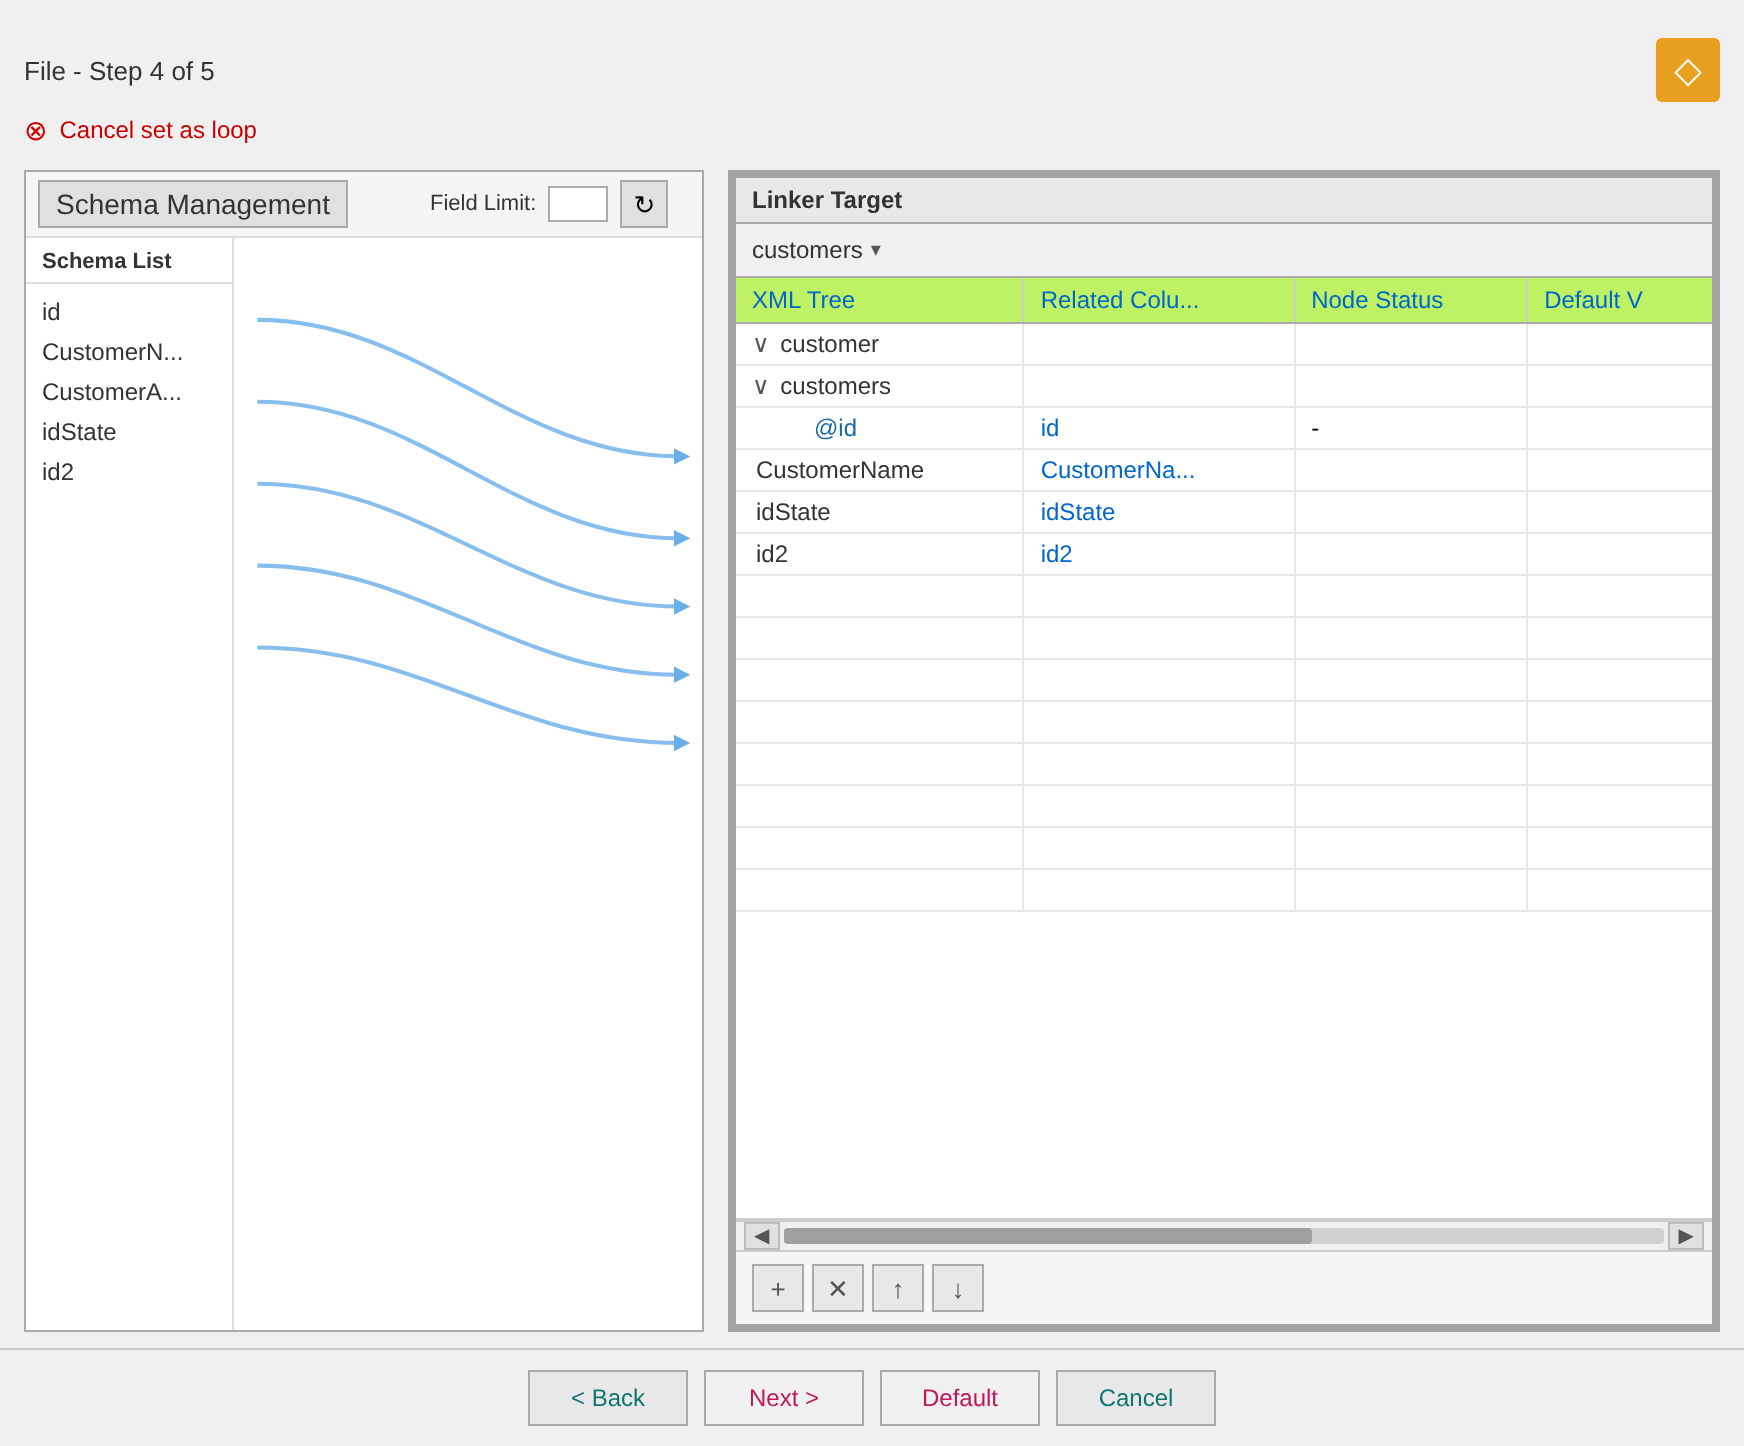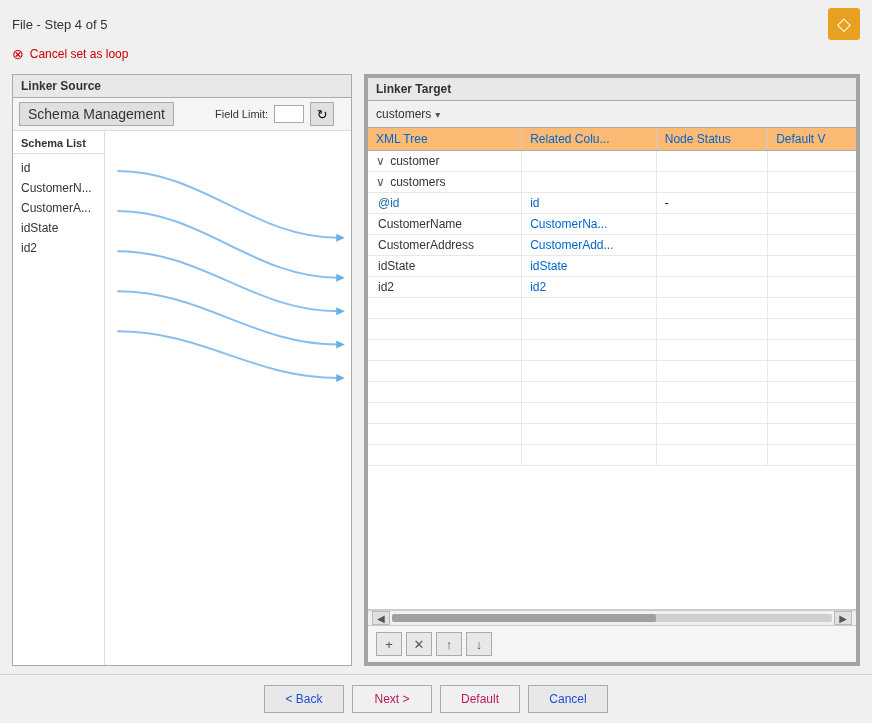--- a/index.html
+++ b/index.html
@@ -10,21 +10,21 @@
       width: 872px;
       height: 723px;
       overflow: hidden;
       display: flex;
       flex-direction: column;
     }
 
     
     .title-bar {
       background: #f0f0f0;
-      padding: 8px 12px 4px 12px;
+      padding: 19px 12px 4px 12px;
       display: flex;
       align-items: center;
       justify-content: space-between;
     }
     .title-text {
       font-size: 13px;
       font-weight: 400;
       color: #333;
     }
     .top-icon {
@@ -117,21 +117,21 @@
       justify-content: center;
       font-size: 13px;
     }
 
     .source-body {
       flex: 1;
       display: flex;
       overflow: hidden;
     }
     .schema-list-area {
-      width: 92px;
+      width: 104px;
       border-right: 1px solid #ddd;
       padding: 4px 0;
     }
     .schema-list-header {
       padding: 2px 8px 4px 8px;
       font-weight: 600;
       font-size: 11px;
       color: #333;
       border-bottom: 1px solid #ddd;
     }
@@ -195,21 +195,21 @@
       flex: 1;
       overflow: auto;
       border-bottom: 1px solid #ccc;
     }
     .xml-table {
       width: 100%;
       border-collapse: collapse;
       font-size: 12px;
     }
     .xml-table th {
-      background: #fdba74;
+      background: #bef264;
       border-bottom: 1px solid #aaa;
       border-right: 1px solid #ccc;
       padding: 4px 8px;
       text-align: left;
       font-weight: 400;
       color: #0066cc;
       position: sticky;
       top: 0;
       white-space: nowrap;
     }
@@ -220,21 +220,21 @@
       padding: 3px 8px;
       white-space: nowrap;
     }
     .xml-table td:last-child { border-right: none; }
     .tree-indent-1 { padding-left: 16px; }
     .tree-indent-2 { padding-left: 28px; }
     .tree-indent-3 { padding-left: 40px; }
 
     .tree-toggle { color: #555; margin-right: 2px; }
     .tree-node-name { color: #333; }
-    .tree-node-attr { color: #1a6aaa; }
+    .tree-node-attr { color: #1a6aaa; margin-left: 29px; }
     .mapped-value { color: #0066cc; }
 
     
     .scrollbar-area {
       height: 16px;
       background: #f0f0f0;
       border-top: 1px solid #ccc;
       border-bottom: 1px solid #ccc;
       display: flex;
       align-items: center;
@@ -295,21 +295,21 @@
       justify-content: center;
       gap: 8px;
     }
     .footer-btn {
       min-width: 80px;
       padding: 6px 16px;
       font-size: 12px;
       border: 1px solid #aaa;
       background: #e8e8e8;
       cursor: pointer;
-      color: #1d4ed8;
+      color: #0f766e;
     }
     .footer-btn.disabled {
       color: #be185d;
       cursor: default;
       background: #f0f0f0;
     }
   </style>
 </head>
 <body>
 
@@ -321,21 +321,20 @@
 </div>
 
 <div class="warning-row">
   <span class="warning-icon">⊗</span>
   <span>Cancel set as loop</span>
 </div>
 
 <div class="main-content">
 
   <div class="linker-source">
-    <div class="panel-title">Linker Source</div>
     <div class="source-toolbar">
       <button class="btn-schema">Schema Management</button>
       <span class="field-limit-label">Field Limit:</span>
       <input class="field-limit-input" type="text" style="">
       <button class="refresh-btn">
         <span>↻</span>
       </button>
     </div>
     <div class="source-body">
       <div class="schema-list-area">
@@ -424,29 +423,20 @@
         <span class="tree-toggle"></span>
         <span class="tree-node-name">CustomerName</span>
       </td>
       <td class="mapped-value">CustomerNa...</td>
       <td></td>
       <td></td>
     </tr>
             <tr>
       <td class="tree-indent-3">
         <span class="tree-toggle"></span>
-        <span class="tree-node-name">CustomerAddress</span>
-      </td>
-      <td class="mapped-value">CustomerAdd...</td>
-      <td></td>
-      <td></td>
-    </tr>
-            <tr>
-      <td class="tree-indent-3">
-        <span class="tree-toggle"></span>
         <span class="tree-node-name">idState</span>
       </td>
       <td class="mapped-value">idState</td>
       <td></td>
       <td></td>
     </tr>
             <tr>
       <td class="tree-indent-3">
         <span class="tree-toggle"></span>
         <span class="tree-node-name">id2</span>

